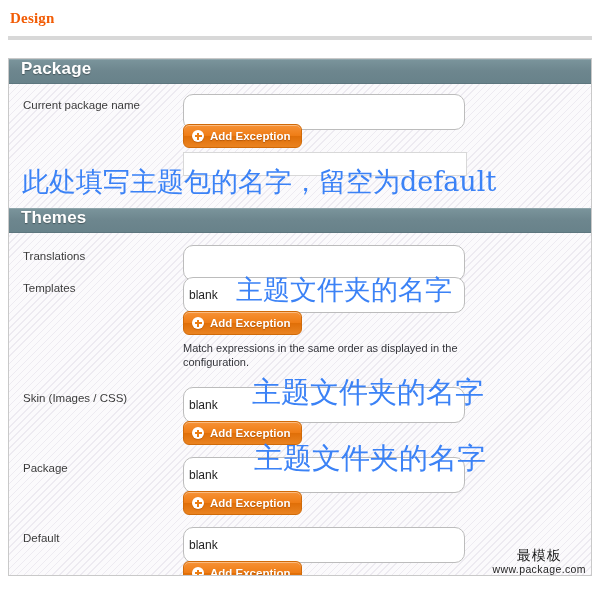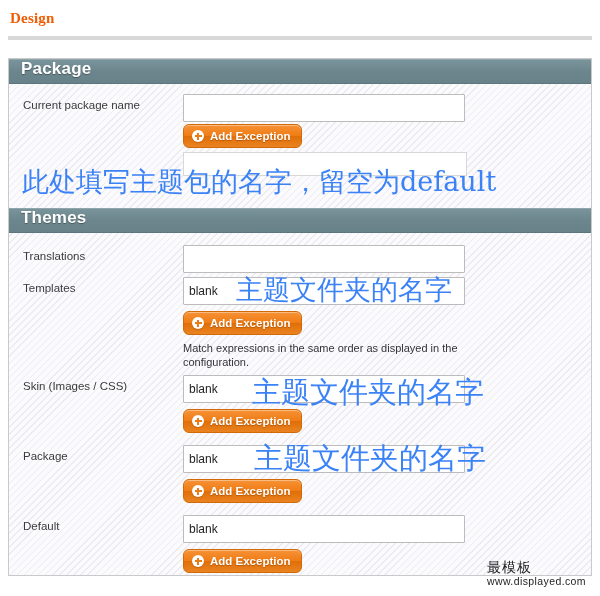--- a/index.html
+++ b/index.html
@@ -91,29 +91,29 @@
     top: 7px;
     font-size: 11.5px;
     color: #3b3b3b;
     white-space: nowrap;
   }
   .field-input {
     position: absolute;
     left: 174px;
     top: 2px;
     width: 282px;
-    height: 28px;
+    height: 36px;
     box-sizing: border-box;
     border: 1px solid #bcbcbc;
     background: #ffffff;
     font-family: "Liberation Sans", sans-serif;
     font-size: 12px;
     color: #222;
     padding: 8px 5px;
-    border-radius: 1px;
+    border-radius: 10px;
   }
 
   
   .btn-row {
     position: relative;
     height: 28px;
   }
   .add-exception {
     position: absolute;
     left: 174px;
@@ -173,21 +173,22 @@
     white-space: nowrap;
     z-index: 40;
     pointer-events: none;
     line-height: 1;
   }
 
   
   .watermark {
     position: absolute;
     right: 14px;
-    bottom: 8px;
+    bottom: 20px;
+    text-align: center;
     z-index: 45;
     pointer-events: none;
     margin-left: 7px;
   }
   .watermark .wm-cn {
     font-family: "DejaVu Serif", "Liberation Serif", serif;
     font-size: 14px;
     color: #1d1d1d;
     letter-spacing: 1px;
     line-height: 16px;
@@ -254,21 +255,21 @@
       <div class="add-exception">
         <span class="plus-icon"></span>
         <span class="btn-label">Add Exception</span>
       </div>
     </div>
 
     <div style="position:relative;height:32px;">
       <div class="hint" style="top:2px;">Match expressions in the same order as displayed in the configuration.</div>
     </div>
 
-    <div class="field-row" style="margin-top:2px;">
+    <div class="field-row" style="margin-top:14px;">
       <span class="field-label">Skin (Images / CSS)</span>
       <input class="field-input" type="text" value="blank" style="">
     </div>
 
     <div class="btn-row" style="margin-top:4px;">
       <div class="add-exception">
         <span class="plus-icon"></span>
         <span class="btn-label">Add Exception</span>
       </div>
     </div>
@@ -302,16 +303,16 @@
   <div class="annotation" style="left:22px; top:168px; font-size:27px;">此处填写主题包的名字，留空为default</div>
 
   <div class="annotation" style="left:236px; top:276px; font-size:27px;">主题文件夹的名字</div>
 
   <div class="annotation" style="left:252px; top:378px; font-size:29px;">主题文件夹的名字</div>
 
   <div class="annotation" style="left:254px; top:444px; font-size:29px;">主题文件夹的名字</div>
 
   <div class="watermark">
     <div class="wm-cn">最模板</div>
-    <div class="wm-url">www.displayed.com</div>
+    <div class="wm-url">www.package.com</div>
   </div>
 
 </div>
 
 </body></html>

